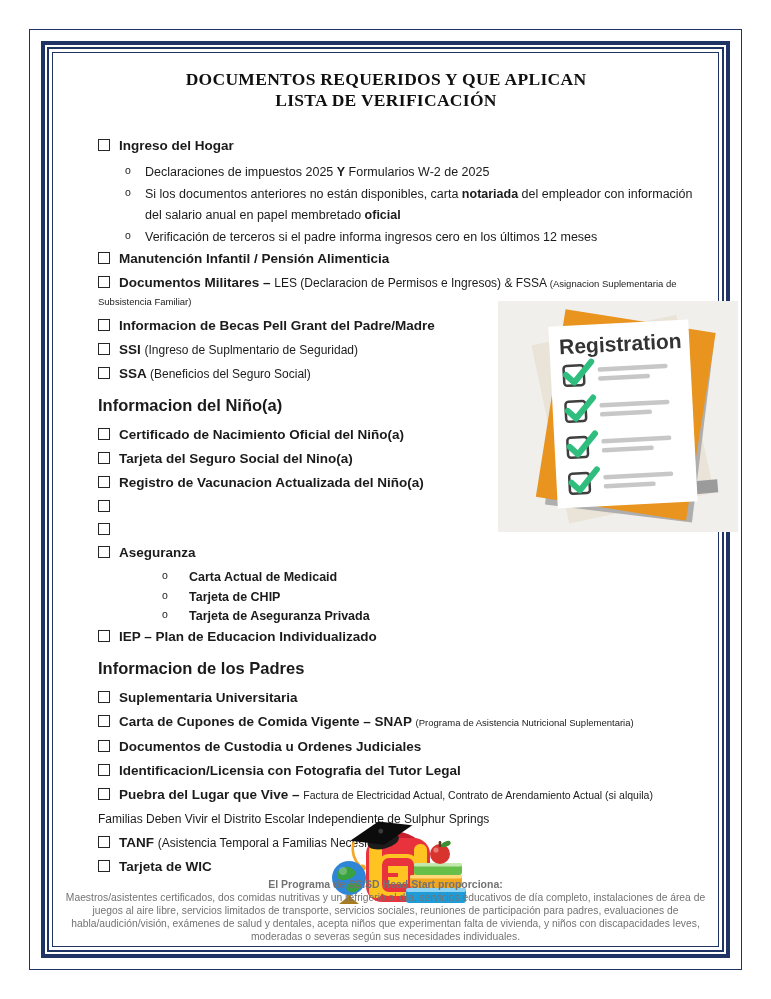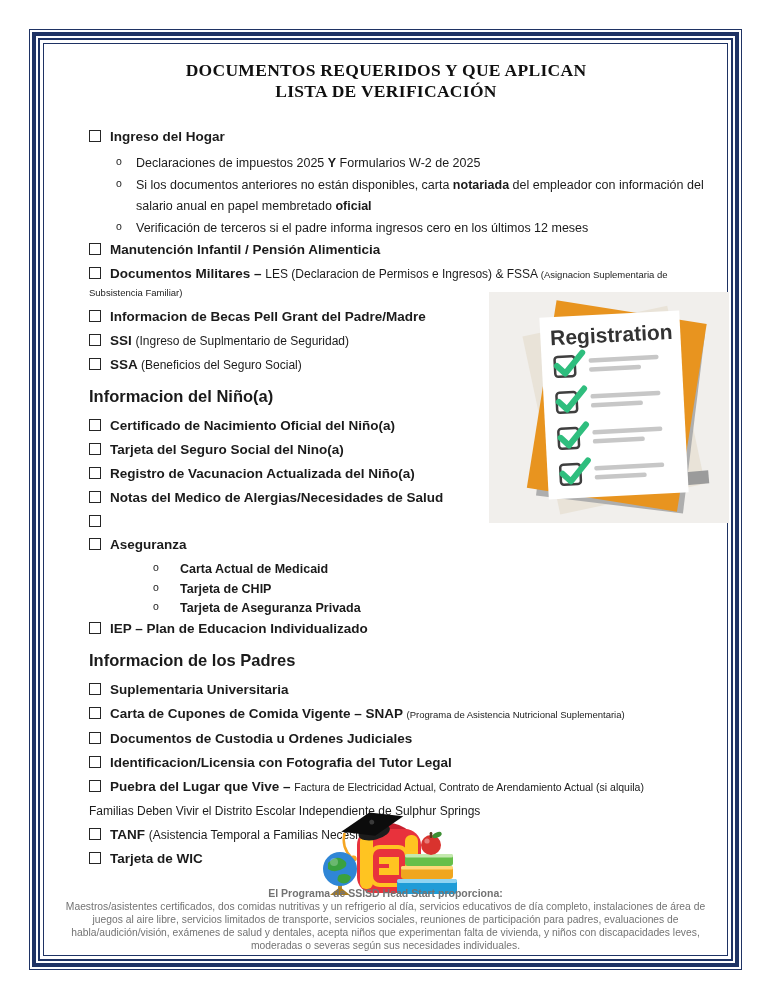--- a/index.html
+++ b/index.html
@@ -3,21 +3,21 @@
 <meta charset="utf-8">
 <style>
   * { margin:0; padding:0; box-sizing:content-box; }
   html,body { background:#ffffff; }
   .page {
     position:relative; width:771px; height:999px; background:#fff;
     font-family:"Liberation Sans", sans-serif; color:#1b1b1b; overflow:hidden;
   }
   
   .f1 { position:absolute; left:29px; top:29px; right:29px; bottom:29px;
-        border:1px solid #1f3364; padding:2px; }
+        border:1px solid #1f3364; padding:11px; }
   .f2 { border:4px solid #1f3364; height:100%; box-sizing:border-box; padding:2px; }
   .f3 { border:2px solid #1f3364; height:100%; box-sizing:border-box; padding:3px; }
   .f4 { border:1px solid #1f3364; height:100%; box-sizing:border-box; position:relative;
         padding:8px 16px 0 45px; }
   .title { font-family:"Liberation Serif", serif; font-weight:bold; font-size:17.5px;
            line-height:21px; text-align:center; color:#101010; position:relative; left:-14px;
            margin-top:8px; letter-spacing:.3px; }
   .list { margin-top:26px; max-width:645px; }
   .row { color:#1b1b1b; }
   .row.check { margin:3px 0 7px; line-height:16px; }
@@ -74,21 +74,21 @@
               </div>
               <div class="row check"><span class="cb"></span><span class="txt"><span class="r-b">Manutención Infantil / Pensión Alimenticia</span></span></div>
               <div class="row check"><span class="cb"></span><span class="txt"><span class="r-b">Documentos Militares – </span><span class="r-m">LES (Declaracion de Permisos e Ingresos) &amp; FSSA </span><span class="r-xs">(Asignacion Suplementaria de Subsistencia Familiar)</span></span></div>
               <div class="row check"><span class="cb"></span><span class="txt"><span class="r-b">Informacion de Becas Pell Grant del Padre/Madre</span></span></div>
               <div class="row check"><span class="cb"></span><span class="txt"><span class="r-b">SSI </span><span class="r-m">(Ingreso de Suplmentario de Seguridad)</span></span></div>
               <div class="row check"><span class="cb"></span><span class="txt"><span class="r-b">SSA </span><span class="r-m">(Beneficios del Seguro Social)</span></span></div>
               <div class="row heading"><span class="txt"><span class="r-h">Informacion del Niño(a)</span></span></div>
               <div class="row check"><span class="cb"></span><span class="txt"><span class="r-b">Certificado de Nacimiento Oficial del Niño(a)</span></span></div>
               <div class="row check"><span class="cb"></span><span class="txt"><span class="r-b">Tarjeta del Seguro Social del Nino(a)</span></span></div>
               <div class="row check"><span class="cb"></span><span class="txt"><span class="r-b">Registro de Vacunacion Actualizada del Niño(a)</span></span></div>
-              <div class="row check"><span class="cb"></span><span class="txt"><span class="r-b">Notas del Medico de Alergias/Necesidades de Salud</span></span></div>
+              <div class="row check"><span class="cb"></span></div>
               <div class="row check"><span class="cb"></span></div>
               <div class="row check"><span class="cb"></span><span class="txt"><span class="r-b">Aseguranza</span></span></div>
               <div class="row sub lvl2">
                 <span class="om">o</span>
                 <div class="txt"><span class="r-b2">Carta Actual de Medicaid</span></div>
               </div>
               <div class="row sub lvl2">
                 <span class="om">o</span>
                 <div class="txt"><span class="r-b2">Tarjeta de CHIP</span></div>
               </div>

